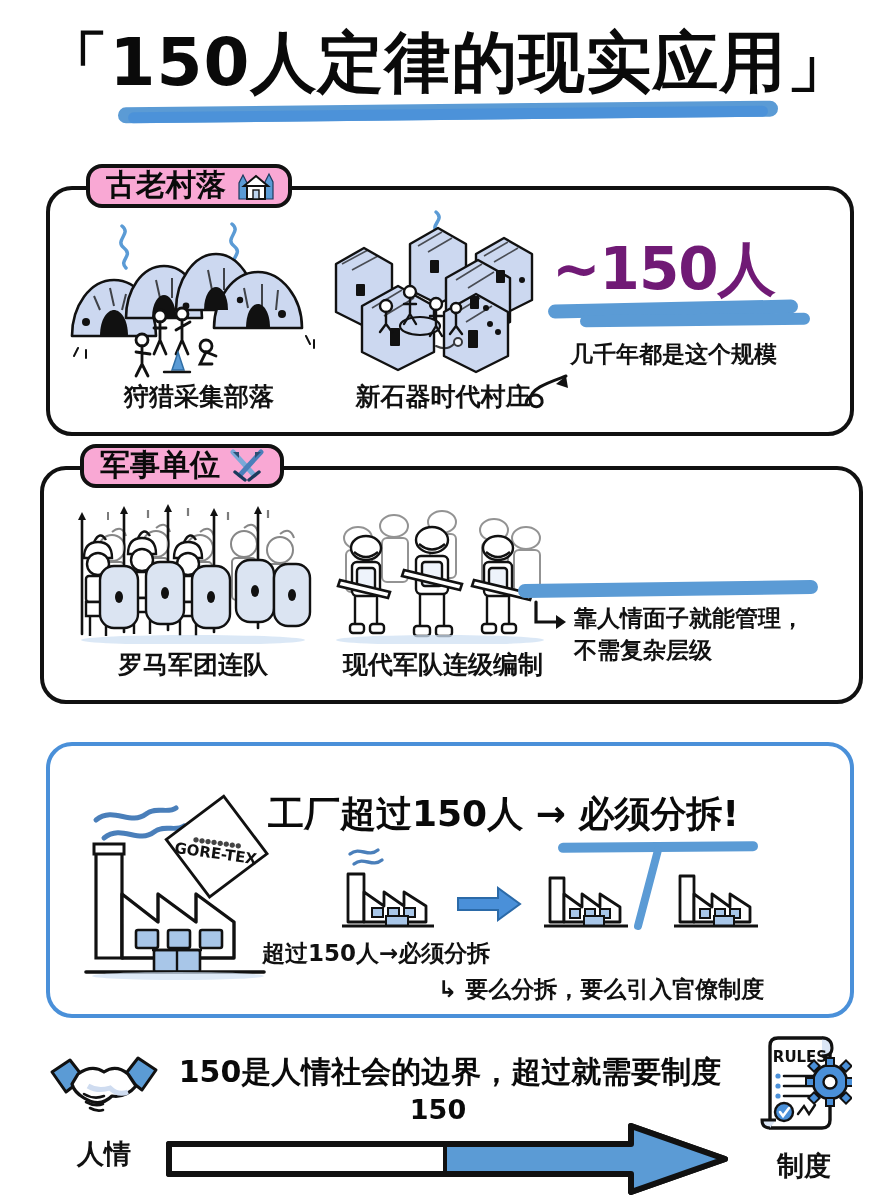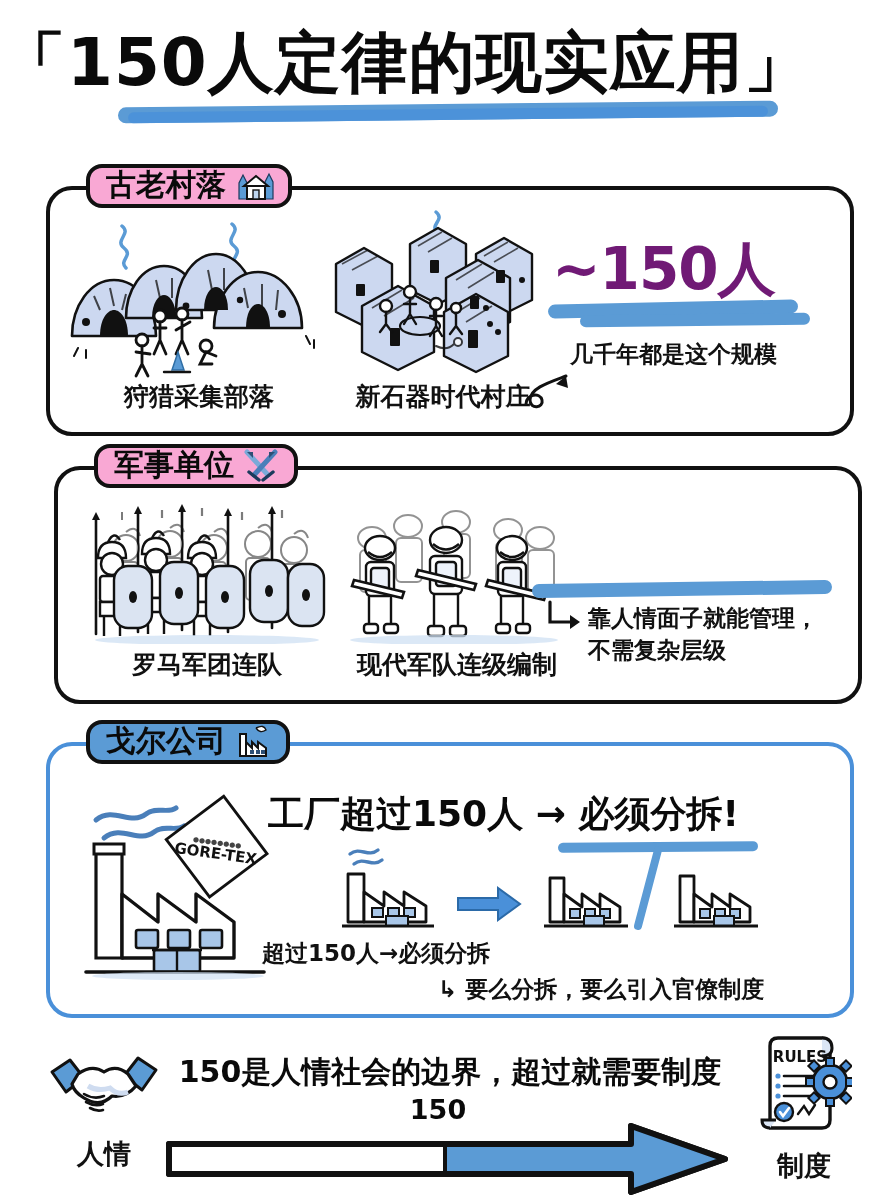--- a/index.html
+++ b/index.html
@@ -7,41 +7,41 @@
     width:896px;height:1200px;
     background:#ffffff;
     font-family:"Liberation Sans","DejaVu Sans",sans-serif;
     color:#111;
     overflow:hidden;
     position:relative;
   }
   .page{position:relative;width:896px;height:1200px;}
 
   
-  .title-wrap{position:absolute;left:0;top:28px;width:896px;text-align:left;}
+  .title-wrap{position:absolute;left:0;top:28px;width:896px;text-align:center;}
   .title{
     font-size:66px;font-weight:bold;letter-spacing:1px;
     color:#0a0a0a;line-height:1.05;white-space:nowrap;
     font-family:"DejaVu Sans","Liberation Sans",sans-serif;
   }
   .title-underline{
     position:absolute;left:118px;top:104px;width:660px;height:16px;
     background:#5b9bd5;border-radius:9px;
     transform:rotate(-0.6deg);
   }
   .title-underline:after{
     content:"";position:absolute;left:10px;top:5px;width:640px;height:11px;
     background:#4a90d9;border-radius:8px;opacity:.85;
   }
 
   
   .sec{position:absolute;border:4px solid #111;border-radius:26px;background:#fff;}
   .sec.blue{border-color:#4a90d9;}
   #sec1{left:46px;top:186px;width:800px;height:242px;}
-  #sec2{left:54px;top:466px;width:800px;height:230px;}
+  #sec2{left:40px;top:466px;width:800px;height:230px;padding-left:15px;}
   #sec3{left:46px;top:742px;width:800px;height:268px;}
 
   .badge{
     position:absolute;top:-26px;left:36px;
     border:4px solid #111;border-radius:16px;background:#f9a8d4;
     padding:3px 14px 5px 16px;
     display:flex;align-items:center;gap:8px;z-index:5;
     height:44px;box-sizing:border-box;
   }
   .badge.blue-fill{background:#5b9bd5;}
@@ -430,35 +430,20 @@
         <path d="M8 4 L8 24 L34 24" fill="none" stroke="#111" stroke-width="3.2" stroke-linecap="round"></path>
         <path d="M28 17 L38 24 L28 31 Z" fill="#111"></path>
       </svg>
     </div>
     <div class="note" style="left:530px;top:134px;">靠人情面子就能管理，</div>
     <div class="note" style="left:530px;top:166px;">不需复杂层级</div>
   </div>
 
   <div class="sec blue" id="sec3">
 
-    <div class="badge blue-fill">
-      <span class="badge-text">戈尔公司</span>
-      <span class="badge-icon">
-        <svg width="38" height="34" viewBox="0 0 38 34">
-          <path d="M22 4 q8 -4 10 2 q-6 4 -10 -2" fill="#fff" stroke="#111" stroke-width="1.4"></path>
-          <path d="M6 32 L6 10 L12 10 L12 32 Z" fill="#fff" stroke="#111" stroke-width="2"></path>
-          <path d="M12 32 L12 18 L18 24 L18 18 L24 24 L24 18 L32 24 L32 32 Z" fill="#fff" stroke="#111" stroke-width="2"></path>
-          <g fill="#2d4f75">
-              <rect x="16" y="26" width="4" height="4"></rect>
-              <rect x="22" y="26" width="4" height="4"></rect>
-              <rect x="27" y="26" width="4" height="4"></rect>
-            </g>
-        </svg>
-      </span>
-    </div>
 
     <div class="art" style="left:18px;top:44px;">
       <svg width="250" height="190" viewBox="0 0 250 190">
         <g stroke="#4a7fba" stroke-width="5" fill="none" stroke-linecap="round">
           <path d="M28 30 c18 -14 34 6 50 -6 c10 -8 22 0 30 -6"></path>
           <path d="M36 48 c18 -14 34 6 50 -6 c10 -8 22 0 30 -6"></path>
         </g>
 
         <path d="M28 168 L28 62 L54 62 L54 168 Z" fill="#ffffff" stroke="#111" stroke-width="3.2"></path>
         <rect x="26" y="54" width="30" height="10" fill="#fff" stroke="#111" stroke-width="3"></rect>

